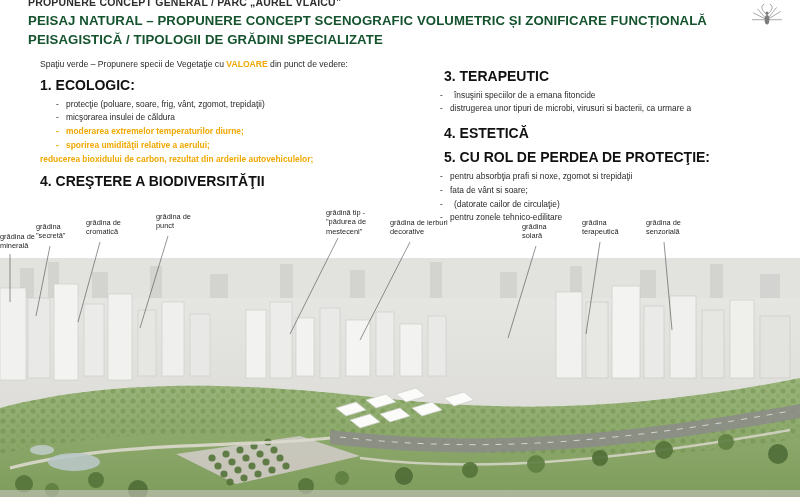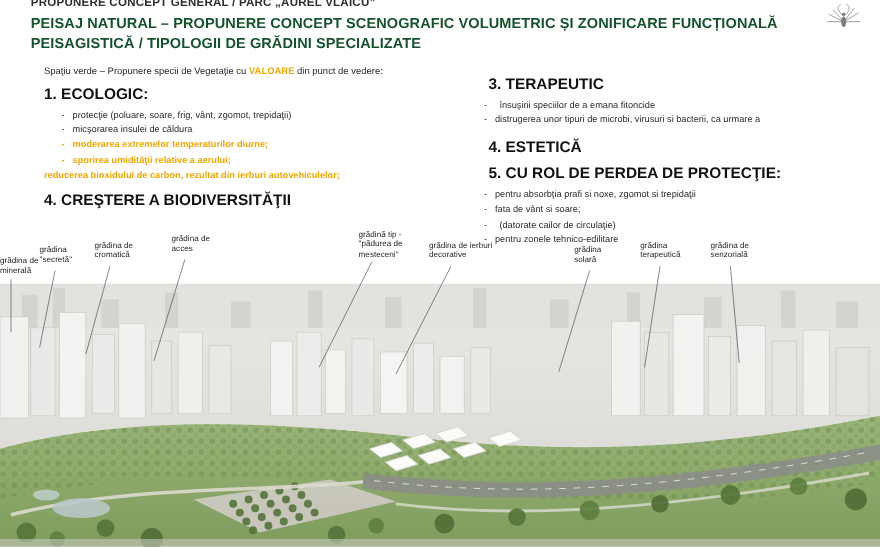--- a/index.html
+++ b/index.html
@@ -207,21 +207,21 @@
       <span>Spaţiu verde – Propunere specii de Vegetaţie cu </span><span class="accent">VALOARE</span><span> din punct de vedere:</span>
     </div>
 
     <div class="num-head">1. ECOLOGIC:</div>
     <ul class="bullets">
       <li>protecţie (poluare, soare, frig, vânt, zgomot, trepidaţii)</li>
       <li>micşorarea insulei de căldura</li>
       <li class="accent">moderarea extremelor temperaturilor diurne;</li>
       <li class="accent">sporirea umidităţii relative a  aerului;</li>
     </ul>
-    <div class="accent" style="margin-top:1px">reducerea bioxidului de carbon, rezultat din ierburi autovehiculelor;</div>
+    <div class="accent" style="margin-top:1px">reducerea bioxidului de carbon, rezultat din arderile autovehiculelor;</div>
     <div class="num-head" style="margin-top:3px">4. CREŞTERE A BIODIVERSITĂŢII</div>
   </div>
 
   <div class="col-right">
     <div class="num-head">3. TERAPEUTIC</div>
     <div class="dash-lines">
       <p style="padding-left:10px">însuşirii speciilor de  a emana fitoncide</p>
       <p>distrugerea unor tipuri de  microbi, virusuri si bacterii, ca urmare a</p>
     </div>
 
@@ -244,21 +244,21 @@
   <div class="gl" style="left:36px; top:16px;">
     <div>grădina</div>
     <div>"secretă"</div>
   </div>
   <div class="gl" style="left:86px; top:12px;">
     <div>grădina de</div>
     <div>cromatică</div>
   </div>
   <div class="gl" style="left:156px; top:6px;">
     <div>grădina de</div>
-    <div>acces</div>
+    <div>punct</div>
   </div>
   <div class="gl" style="left:326px; top:2px;">
     <div>grădină tip -</div>
     <div>"pădurea de</div>
     <div>mesteceni"</div>
   </div>
   <div class="gl" style="left:390px; top:12px; width:78px;">
     <div>grădina de ierburi</div>
     <div>decorative</div>
   </div>

